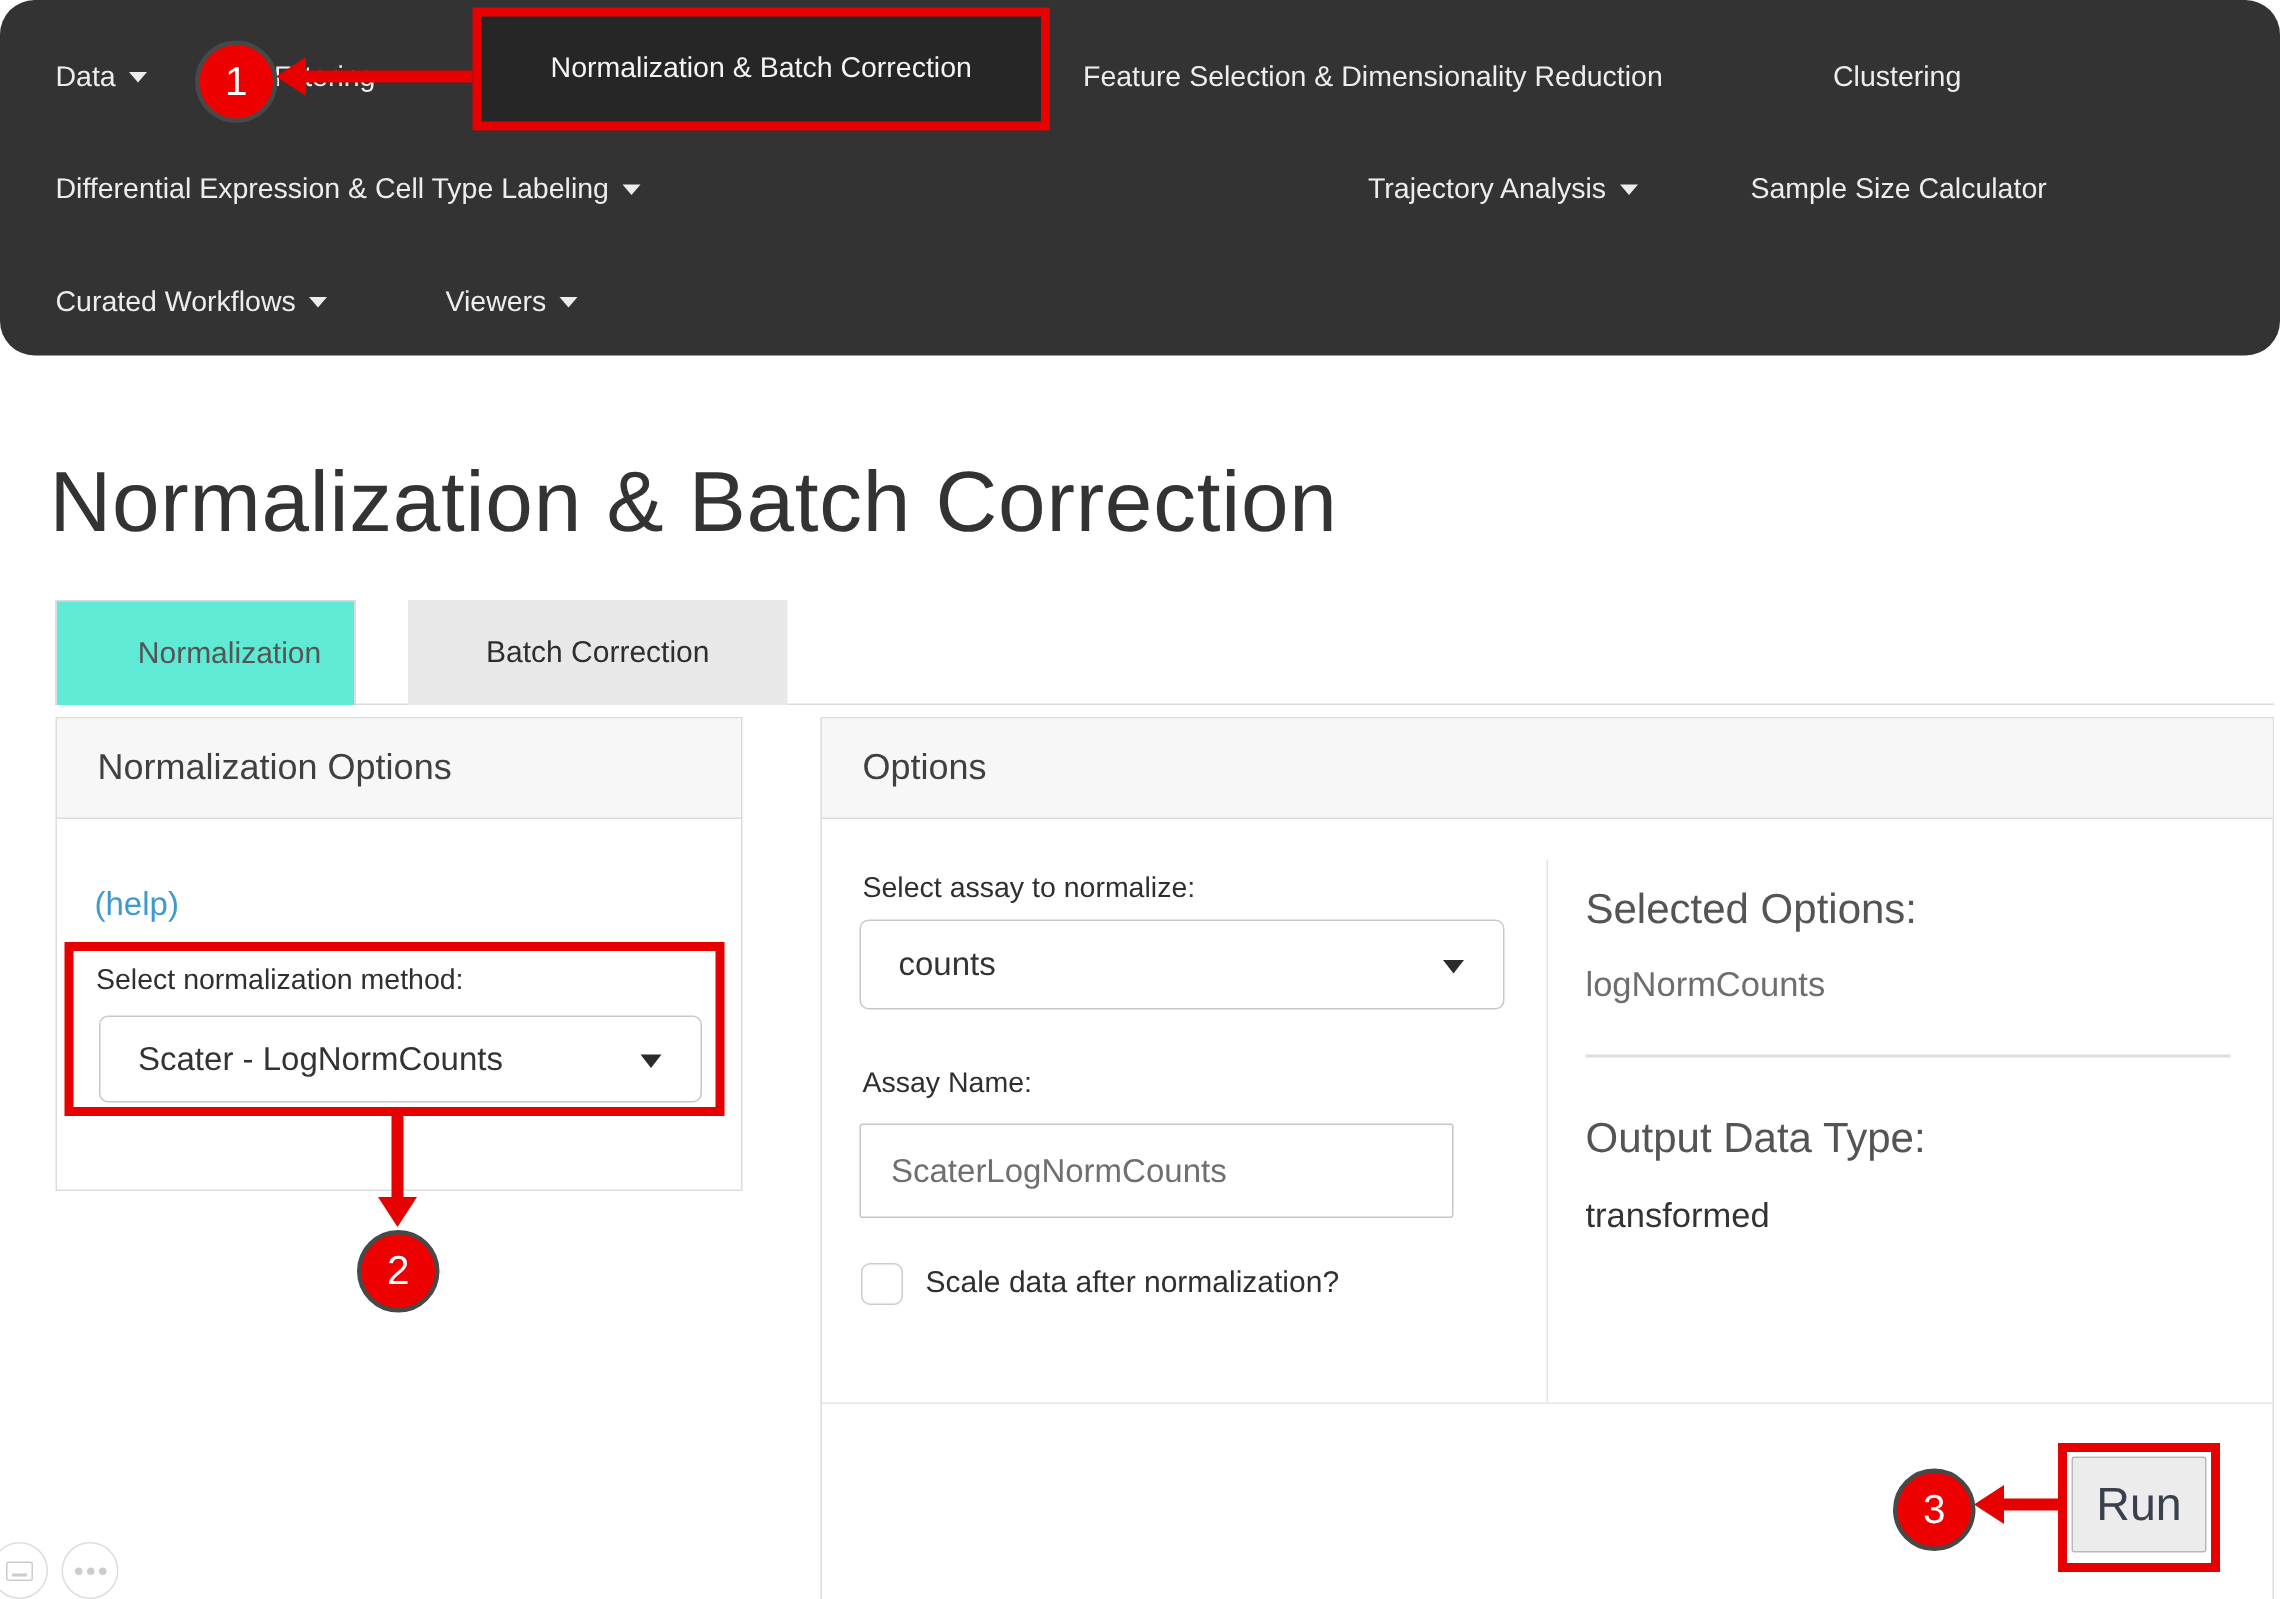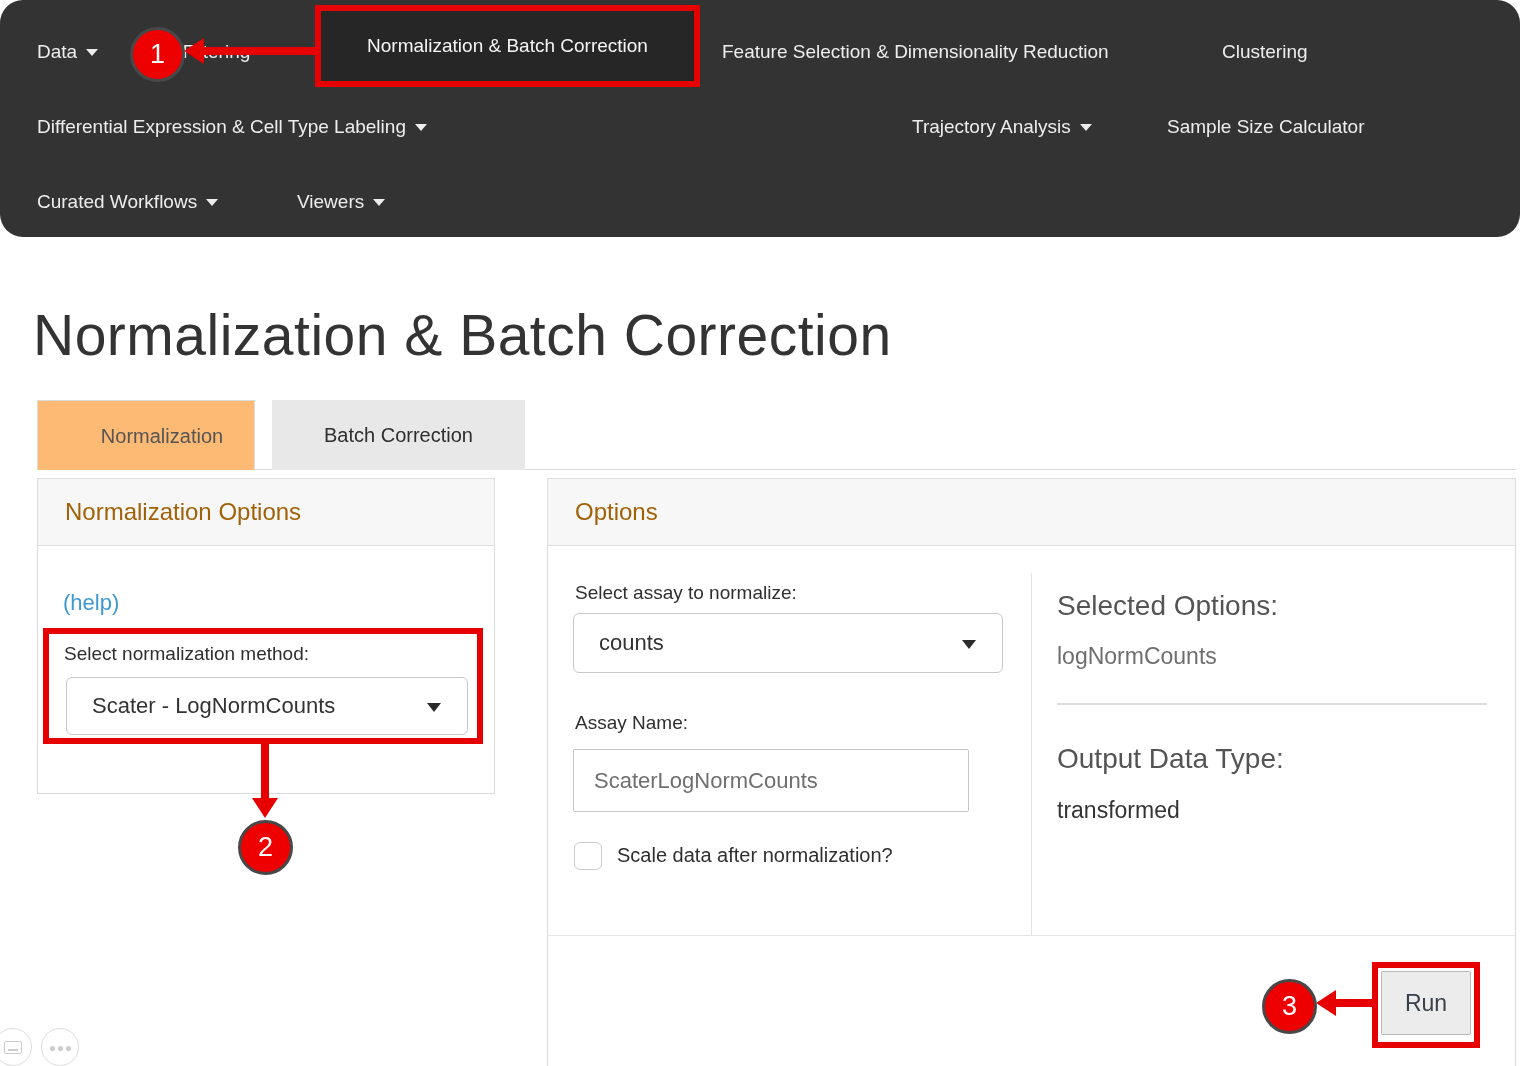--- a/index.html
+++ b/index.html
@@ -9,45 +9,45 @@
 
   
   .navbar{left:0;top:0;width:1520px;height:237px;background:#333333;border-radius:23px;}
   .nav-item{position:absolute;height:38px;line-height:38px;color:#ededed;font-size:19px;white-space:nowrap;cursor:pointer;}
   .caret{display:inline-block;width:0;height:0;border-left:6px solid transparent;border-right:6px solid transparent;border-top:7px solid #ededed;margin-left:9px;vertical-align:middle;}
   .nav-active{position:absolute;left:321px;top:11px;width:373px;height:70px;line-height:70px;text-align:center;background:#262626;color:#f5f5f5;font-size:19px;cursor:pointer;white-space:nowrap;}
 
   
   .page-title{left:33px;top:302px;font-size:57px;font-weight:300;color:#333333;letter-spacing:0.5px;white-space:nowrap;}
   .tab{position:absolute;top:400px;height:70px;line-height:70px;text-align:center;font-size:20px;cursor:pointer;box-sizing:border-box;}
-  .tab-active{left:37px;width:218px;background:#fdba74;border:1px solid #dcdcdc;border-bottom:none;color:#555555;z-index:3;padding-left:32px;}
+  .tab-active{left:37px;width:200px;background:#5eead4;border:1px solid #dcdcdc;border-bottom:none;color:#555555;z-index:3;padding-left:32px;}
   .tab-inactive{left:272px;width:253px;background:#e8e8e8;color:#2e2e2e;z-index:2;}
   .tab-underline{left:37px;top:469px;width:1479px;height:1px;background:#dcdcdc;z-index:1;}
 
   
   .panel{position:absolute;background:#ffffff;border:1px solid #dcdcdc;box-sizing:border-box;}
-  .panel-header{height:66px;line-height:66px;background:#f7f7f7;border-bottom:1px solid #dcdcdc;color:#a16207;font-size:24px;padding-left:27px;}
+  .panel-header{height:66px;line-height:66px;background:#f7f7f7;border-bottom:1px solid #dcdcdc;color:#404040;font-size:24px;padding-left:27px;}
 
   .ctl-label{position:absolute;font-size:19px;color:#2f2f2f;white-space:nowrap;}
   .help-link{position:absolute;left:63px;top:590px;font-size:22px;color:#3d9ad1;cursor:pointer;text-align:right;}
 
   .select{position:absolute;background:#fff;border:1px solid #c8c8c8;border-radius:6px;cursor:pointer;box-sizing:border-box;}
   .select .val{position:absolute;left:25px;top:50%;transform:translateY(-50%);font-size:22px;color:#333333;white-space:nowrap;}
   .select .sel-caret{position:absolute;right:26px;top:50%;margin-top:-3px;width:0;height:0;border-left:7px solid transparent;border-right:7px solid transparent;border-top:9px solid #2b2b2b;}
 
   .text-input{position:absolute;left:573px;top:749px;width:396px;height:63px;box-sizing:border-box;border:1px solid #c6c6c6;border-radius:2px;background:#fff;font-size:22px;color:#6f6f6f;padding:0 0 0 20px;outline:none;font-family:inherit;}
   .checkbox{position:absolute;left:574px;top:842px;width:28px;height:28px;box-sizing:border-box;border:1px solid #cccccc;border-radius:6px;background:#fff;cursor:pointer;}
 
   .summary-h{position:absolute;font-size:28px;color:#545454;white-space:nowrap;}
   .summary-v{position:absolute;font-size:23px;white-space:nowrap;}
   .vdivider{position:absolute;left:1031px;top:573px;width:1px;height:362px;background:#e3e3e3;}
   .hdivider{position:absolute;left:1057px;top:703px;width:430px;height:2px;background:#dddddd;}
   .footer-divider{position:absolute;left:548px;top:935px;width:967px;height:1px;background:#e5e5e5;}
 
-  .run-btn{position:absolute;left:1381px;top:971px;width:90px;height:64px;box-sizing:border-box;background:#ececec;border:1px solid #b9b9b9;border-radius:2px;font-size:23px;color:#39414d;text-align:center;line-height:62px;cursor:pointer;}
+  .run-btn{position:absolute;left:1381px;top:971px;width:90px;height:64px;box-sizing:border-box;background:#ececec;border:1px solid #b9b9b9;border-radius:2px;font-size:31px;color:#39414d;text-align:center;line-height:62px;cursor:pointer;}
 
   
   .annot{pointer-events:none;z-index:10;}
   .annot-box{position:absolute;border:6px solid #e60000;box-sizing:border-box;}
   .annot-circle{position:absolute;width:55px;height:55px;border-radius:50%;background:#ee0000;border:3px solid #484848;box-sizing:border-box;color:#ffffff;font-size:27px;text-align:center;line-height:49px;}
   .arrow-line{position:absolute;background:#e60000;}
   .tri{position:absolute;width:0;height:0;}
   .tri-left{border-top:13px solid transparent;border-bottom:13px solid transparent;border-right:20px solid #e60000;}
   .tri-down{border-left:13px solid transparent;border-right:13px solid transparent;border-top:20px solid #e60000;}
 

